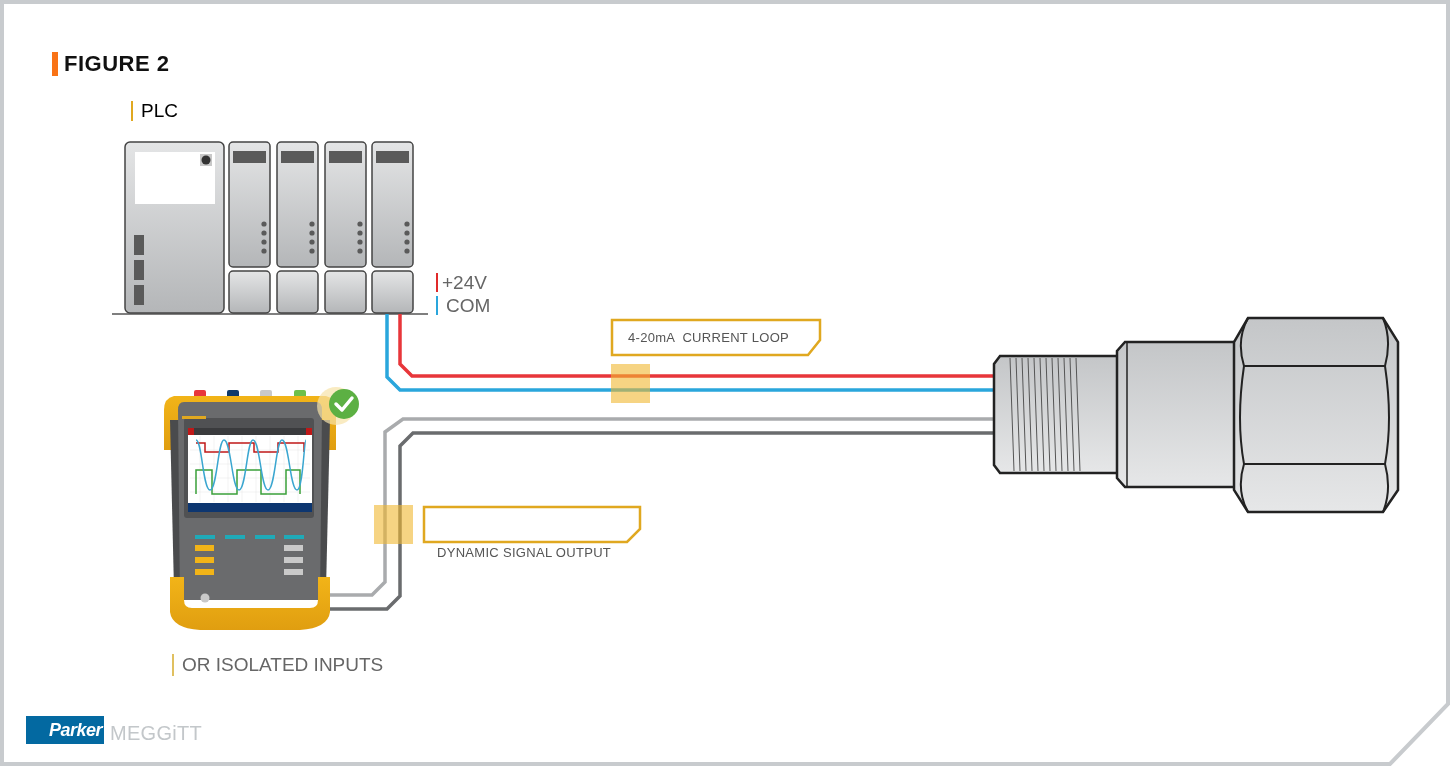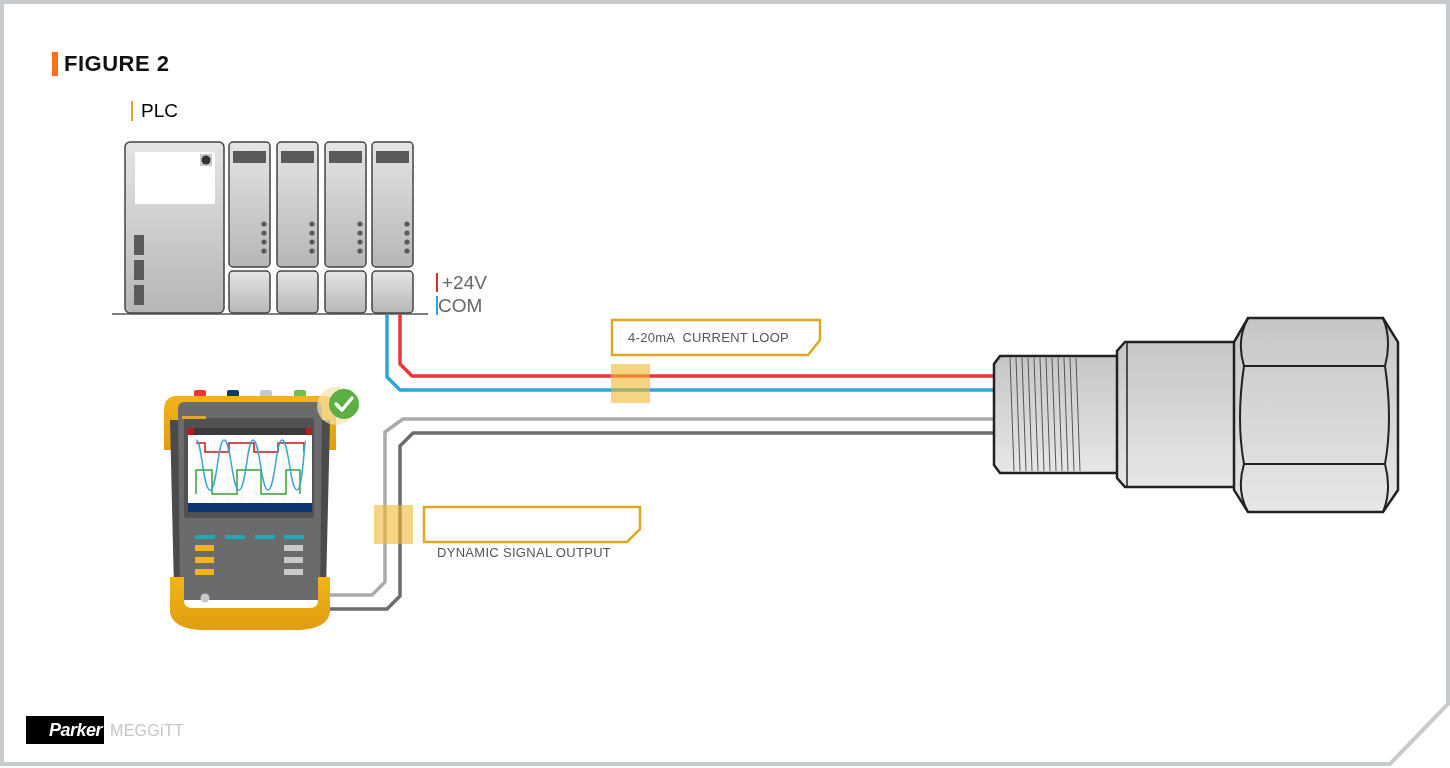--- a/index.html
+++ b/index.html
@@ -2,27 +2,27 @@
 <html><head>
 <meta charset="utf-8">
 <style>
   html,body{margin:0;padding:0;background:#ffffff;}
   body{width:1450px;height:768px;position:relative;overflow:hidden;font-family:"Liberation Sans",sans-serif;}
   svg{position:absolute;left:0;top:0;}
   .lbl{position:absolute;font-family:"Liberation Sans",sans-serif;white-space:nowrap;}
   .fig-title{left:52px;top:52px;font-size:22px;font-weight:bold;color:#111;letter-spacing:0.5px;border-left:6px solid #f97316;padding-left:6px;line-height:24px;}
   .plc-label{left:124px;top:101px;font-size:19px;color:#000000;border-left:2px solid #e0a820;padding-left:8px;line-height:20px;margin-left:7px;}
   .v24{left:436px;top:273px;font-size:19px;color:#666;border-left:2px solid #e02a2a;padding-left:4px;line-height:19px;}
-  .com{left:436px;top:296px;font-size:19px;color:#666;border-left:2px solid #2aa6dc;padding-left:0;line-height:19px;}
+  .com{left:436px;top:296px;font-size:19px;color:#666;border-left:2px solid #2aa6dc;padding-left:8px;line-height:19px;}
   .box-text{font-size:13px;color:#555;letter-spacing:0.3px;}
   .cl-text{left:628px;top:330px;}
   .ds-text{left:437px;top:517px;margin-top:28px;}
   .instr{left:172px;top:654px;font-size:19px;color:#666;border-left:2px solid #e0c060;padding-left:8px;line-height:22px;}
-  .logo-parker{position:absolute;left:26px;top:716px;width:78px;height:28px;background:#000000;color:#fff;font-weight:bold;font-size:18px;font-style:italic;line-height:28px;text-align:right;padding-right:2px;box-sizing:border-box;letter-spacing:-0.5px;}
-  .logo-meggitt{left:110px;top:722px;font-size:16px;color:#c3c7ca;letter-spacing:0.3px;}
+  .logo-parker{position:absolute;left:26px;top:716px;width:78px;height:28px;background:#0369a1;color:#fff;font-weight:bold;font-size:18px;font-style:italic;line-height:28px;text-align:right;padding-right:2px;box-sizing:border-box;letter-spacing:-0.5px;}
+  .logo-meggitt{left:110px;top:722px;font-size:20px;color:#c3c7ca;letter-spacing:0.3px;}
 </style>
 </head>
 <body>
 
 <svg width="1450" height="768" viewBox="0 0 1450 768">
   <defs>
     <linearGradient id="g-metal" x1="0" y1="0" x2="0" y2="1">
       <stop offset="0" stop-color="#c4c6c8"></stop>
       <stop offset="1" stop-color="#e6e7e8"></stop>
     </linearGradient>
@@ -188,15 +188,16 @@
   </g>
 </svg>
 
 <div class="lbl fig-title">FIGURE 2</div>
 <div class="lbl plc-label">PLC</div>
 <div class="lbl v24">+24V</div>
 <div class="lbl com">COM</div>
 <div class="lbl box-text cl-text" style="white-space:pre;text-align:right;">4-20mA  CURRENT LOOP</div>
 <div class="lbl box-text ds-text">DYNAMIC SIGNAL OUTPUT</div>
 <div class="lbl instr">
+  <div>OR ISOLATED INPUTS</div>
 </div>
 <div class="logo-parker">Parker</div>
 <div class="lbl logo-meggitt">MEGGiTT</div>
 
 </body></html>

